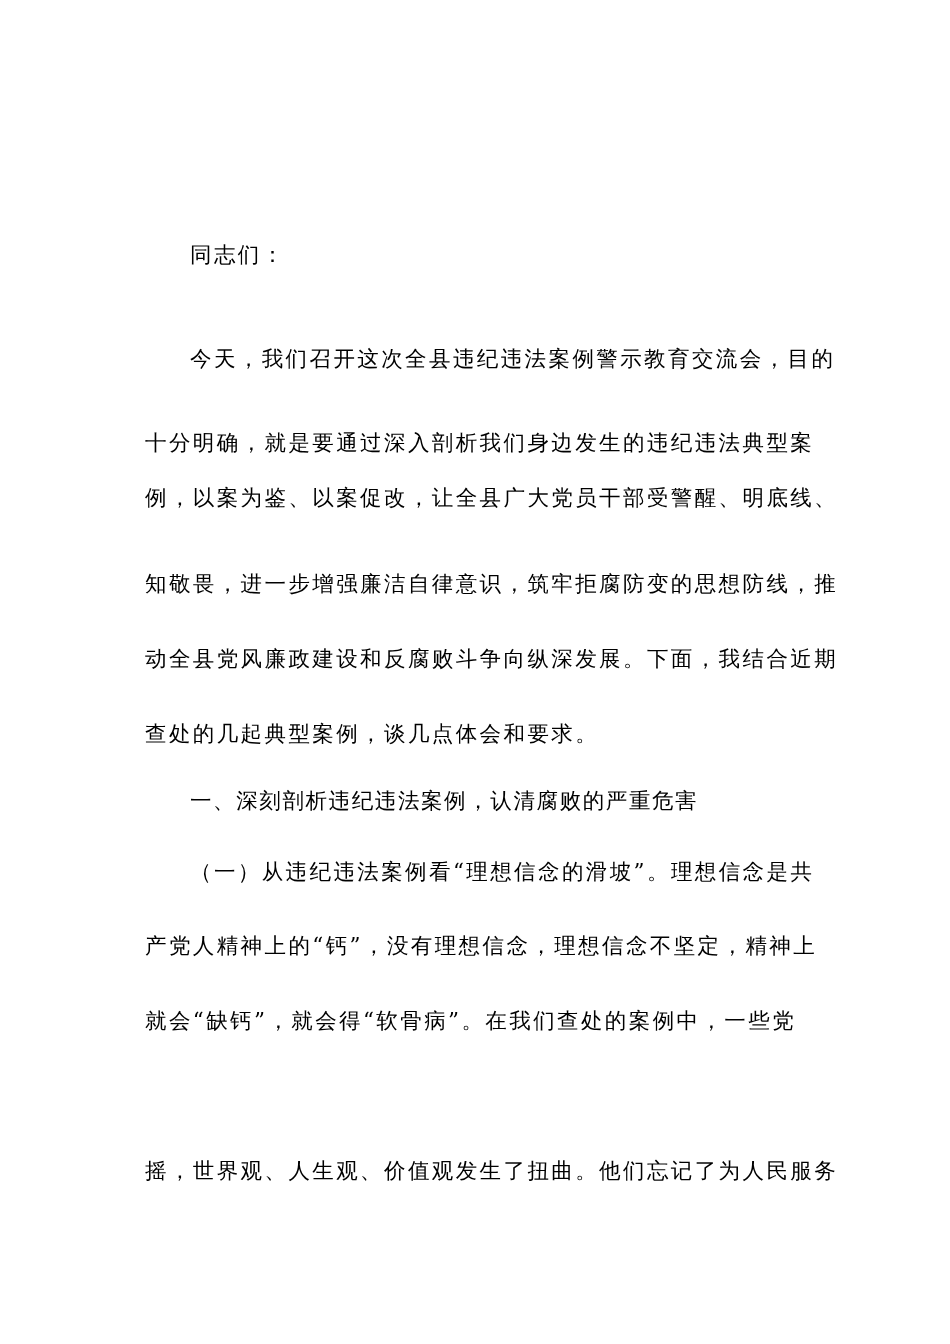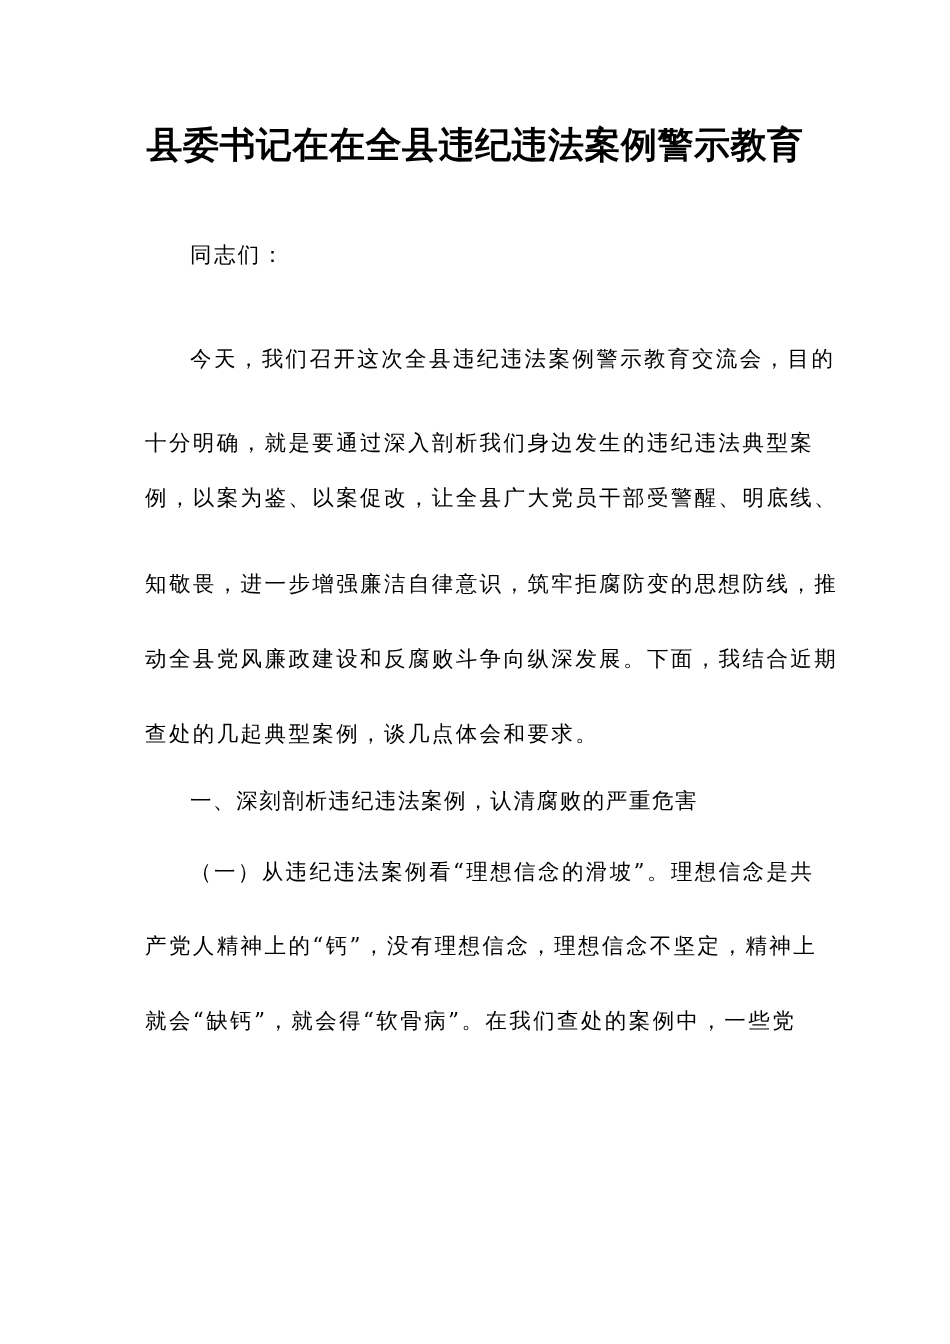--- a/index.html
+++ b/index.html
@@ -50,30 +50,30 @@
   }
   .heading-line {
     letter-spacing: 1.6px;
   }
 </style>
 </head>
 <body>
 
 <div class="page">
 
-  <div class="title-line" style="top:123px;">县委书记在在全县违纪违法案例警示教育</div>
 
   <div class="body-line indent" style="top:240px;">同志们：</div>
 
   <div class="body-line indent" style="top:344px;">今天，我们召开这次全县违纪违法案例警示教育交流会，目的</div>
   <div class="body-line" style="top:428px;">十分明确，就是要通过深入剖析我们身边发生的违纪违法典型案</div>
   <div class="body-line" style="top:483px;">例，以案为鉴、以案促改，让全县广大党员干部受警醒、明底线、</div>
   <div class="body-line" style="top:569px;text-align:center;">知敬畏，进一步增强廉洁自律意识，筑牢拒腐防变的思想防线，推</div>
   <div class="body-line" style="top:644px;">动全县党风廉政建设和反腐败斗争向纵深发展。下面，我结合近期</div>
   <div class="body-line" style="top:719px;">查处的几起典型案例，谈几点体会和要求。</div>
 
   <div class="body-line indent heading-line" style="top:786px;">一、深刻剖析违纪违法案例，认清腐败的严重危害</div>
 
   <div class="body-line indent" style="top:857px;">（一）从违纪违法案例看“理想信念的滑坡”。理想信念是共</div>
   <div class="body-line" style="top:931px;">产党人精神上的“钙”，没有理想信念，理想信念不坚定，精神上</div>
   <div class="body-line" style="top:1006px;">就会“缺钙”，就会得“软骨病”。在我们查处的案例中，一些党</div>
+  <div class="body-line" style="top:1156px;">摇，世界观、人生观、价值观发生了扭曲。他们忘记了为人民服务</div>
 
 </div>
 
 </body></html>

